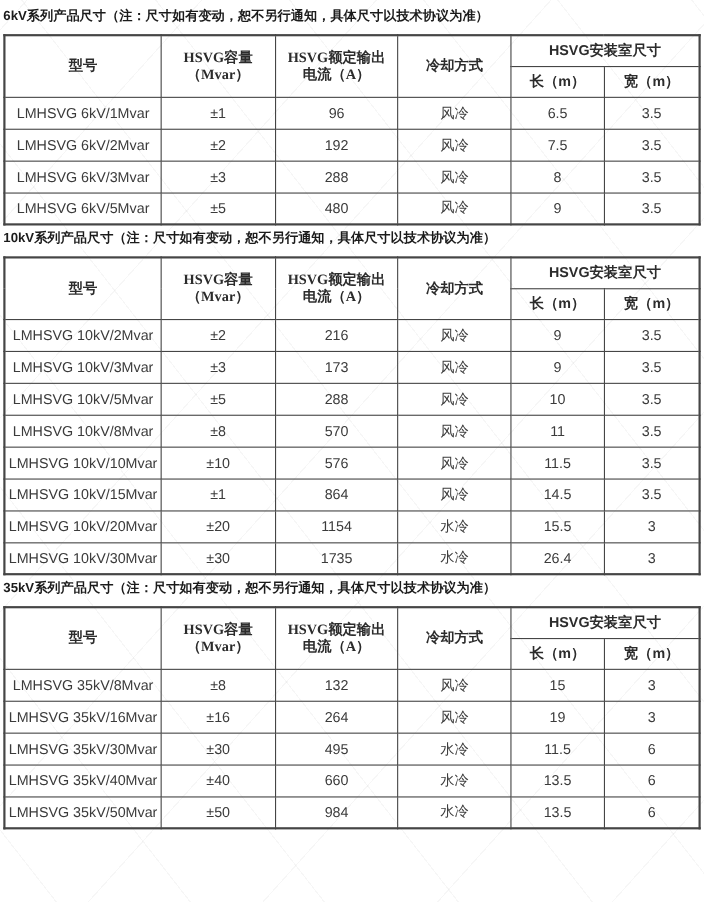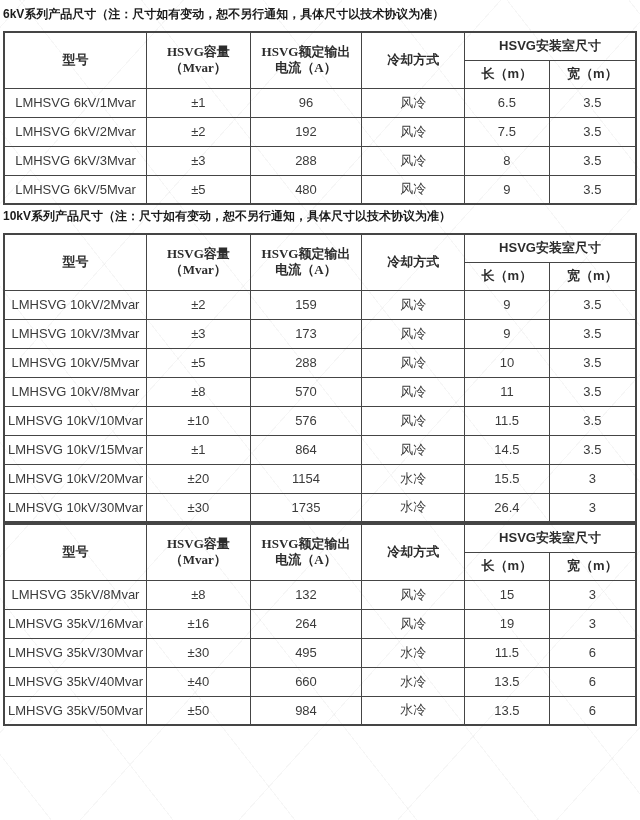--- a/index.html
+++ b/index.html
@@ -170,21 +170,21 @@
         </tr>
         <tr>
           <th>长（m）</th>
           <th>宽（m）</th>
         </tr>
       </thead>
       <tbody>
           <tr>
             <td>LMHSVG 10kV/2Mvar</td>
             <td>±2</td>
-            <td>159</td>
+            <td>216</td>
             <td>风冷</td>
             <td>9</td>
             <td>3.5</td>
           </tr>
           <tr>
             <td>LMHSVG 10kV/3Mvar</td>
             <td>±3</td>
             <td>173</td>
             <td>风冷</td>
             <td>9</td>
@@ -236,20 +236,21 @@
             <td>1735</td>
             <td>水冷</td>
             <td>26.4</td>
             <td>3</td>
           </tr>
         </tbody>
     </table>
   </section>
 
   <section class="series">
+    <h2 class="series-title">35kV系列产品尺寸（注：尺寸如有变动，恕不另行通知，具体尺寸以技术协议为准）</h2>
     <table class="spec-table">
       <colgroup>
         <col class="c-model">
           <col class="c-cap">
           <col class="c-cur">
         <col class="c-cool">
           <col class="c-len">
           <col class="c-wid">
       </colgroup>
       <thead>

